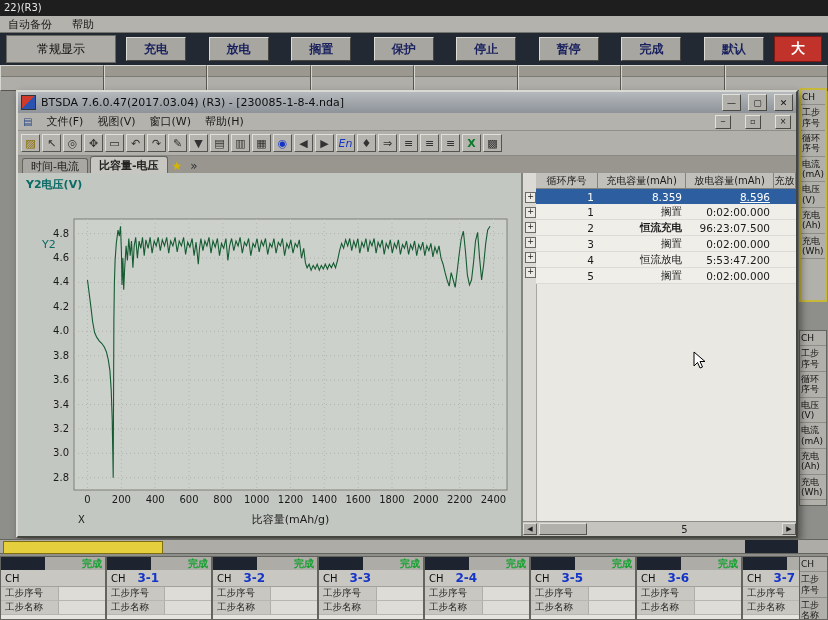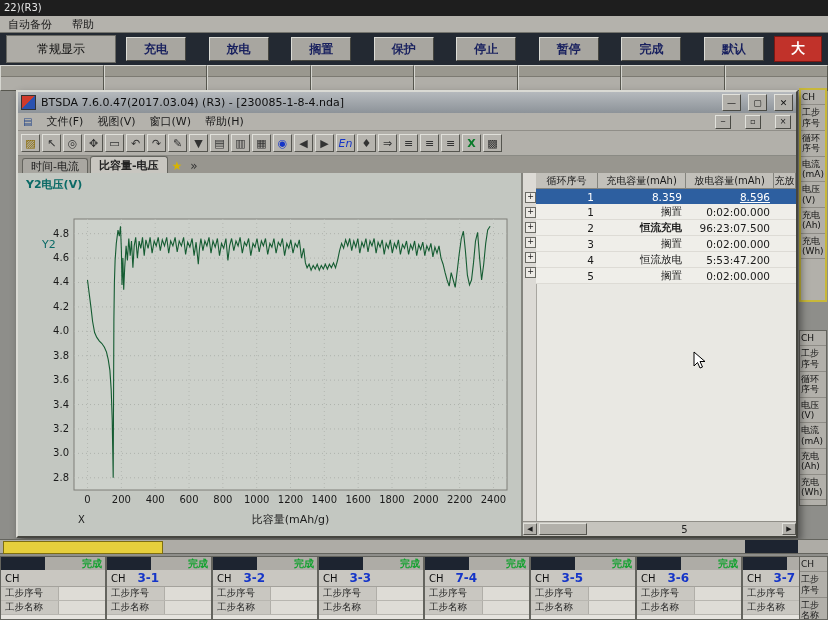--- a/index.html
+++ b/index.html
@@ -476,21 +476,21 @@
       </div>
       <div class="bc-white"></div>
     </div>
     <div class="bottom-cell">
       <div class="bc-status">
         <div class="dark-block"></div>
         <div class="status-text">完成</div>
       </div>
       <div class="bc-ch">
         <span class="ch-label">CH</span>
-        <span class="ch-num">7-4</span>
+        <span class="ch-num">2-4</span>
       </div>
       <div class="bc-row">
         <span class="lbl">工步序号</span>
         <span class="val"></span>
       </div>
       <div class="bc-row">
         <span class="lbl">工步名称</span>
         <span class="val"></span>
       </div>
       <div class="bc-white"></div>

